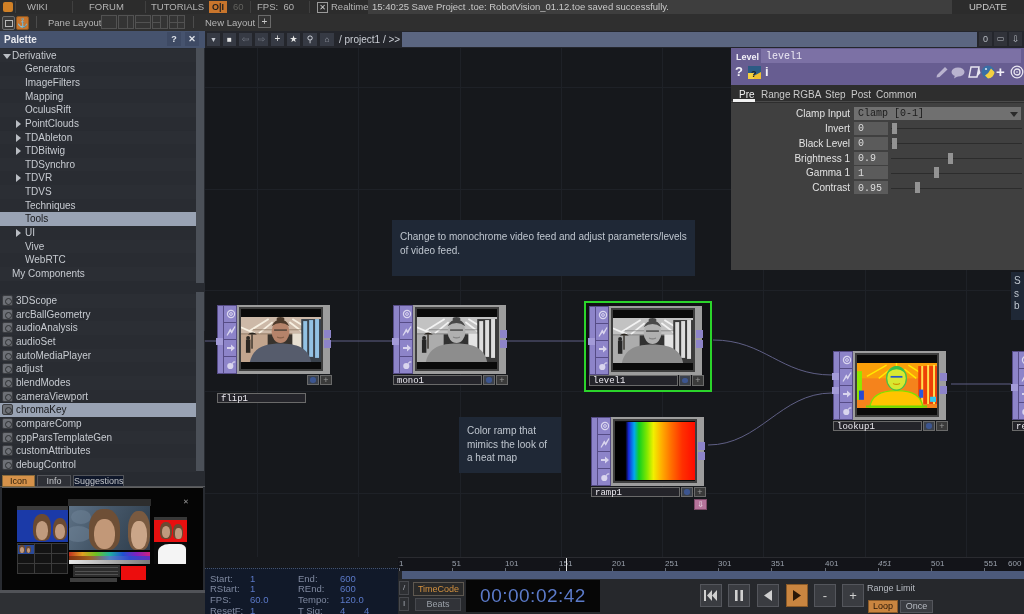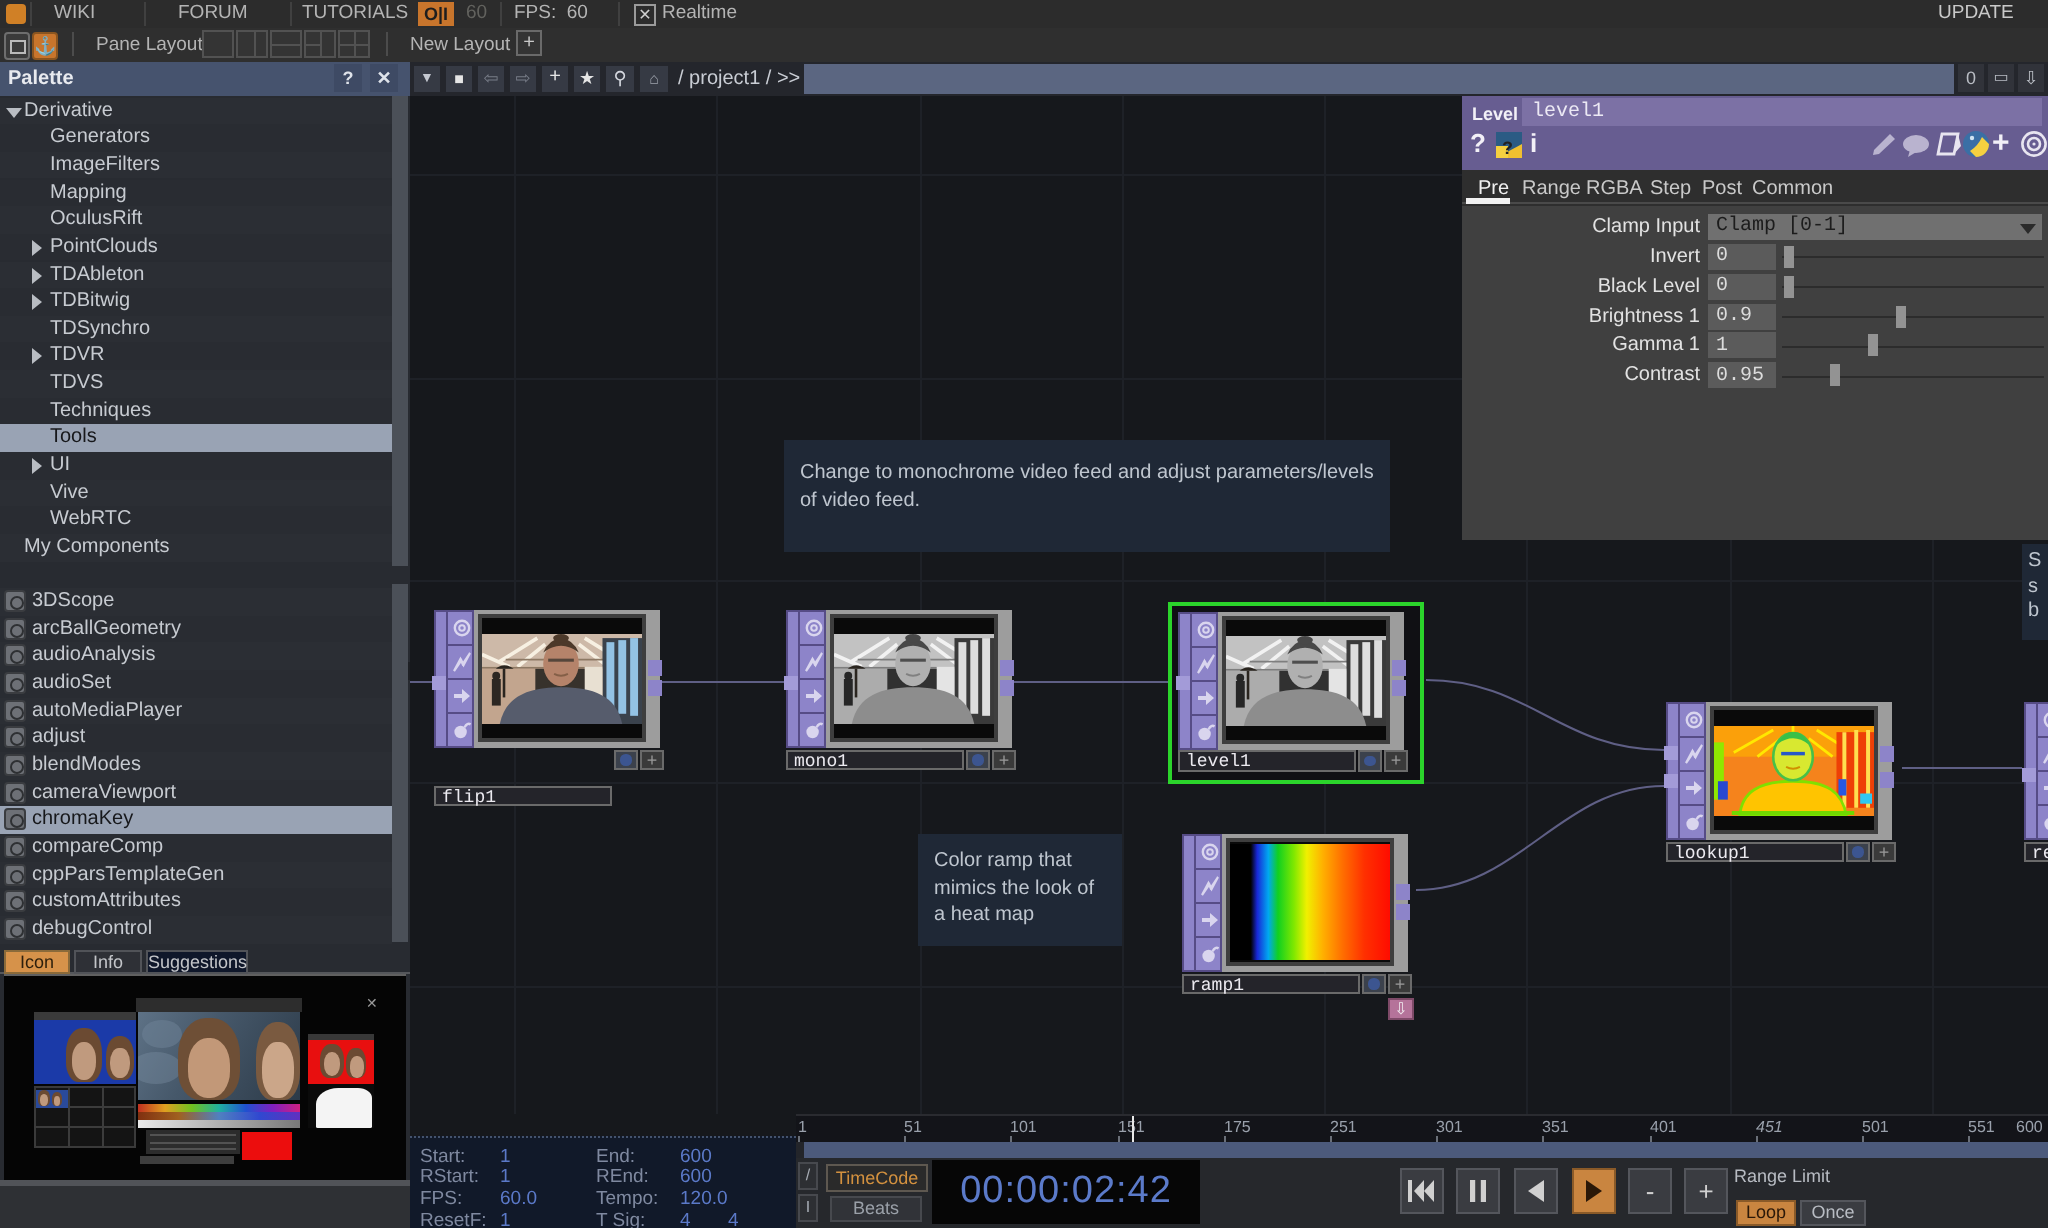--- a/index.html
+++ b/index.html
@@ -16,20 +16,21 @@
   <div class="abs" style="left:89px;top:1px;">FORUM</div>
   <div class="abs" style="left:145px;top:1px;width:1px;height:12px;background:#404040;"></div>
   <div class="abs" style="left:151px;top:1px;">TUTORIALS</div>
   <div class="abs" style="left:209px;top:1px;width:18px;height:12px;background:#c8752c;color:#1e1e1e;text-align:center;font-weight:bold;font-size:9px;line-height:12px;">O|I</div>
   <div class="abs" style="left:233px;top:1px;color:#62625e;">60</div>
   <div class="abs" style="left:250px;top:1px;width:1px;height:12px;background:#404040;"></div>
   <div class="abs" style="left:257px;top:1px;">FPS:&nbsp; 60</div>
   <div class="abs" style="left:309px;top:1px;width:1px;height:12px;background:#404040;"></div>
   <div class="abs" style="left:317px;top:2px;width:9px;height:9px;border:1px solid #9a9a9a;background:#2c2c2c;color:#cfcfcf;font-size:8px;line-height:9px;text-align:center;">✕</div>
   <div class="abs" style="left:331px;top:1px;">Realtime</div>
+  <div class="abs" style="left:368px;top:0;width:584px;height:14px;background:#3e3e3e;color:#c9c9c9;padding-left:4px;line-height:14px;box-sizing:border-box;">15:40:25 Save Project .toe: RobotVision_01.12.toe saved successfully.</div>
   <div class="abs" style="left:969px;top:1px;color:#c9c9c9;">UPDATE</div>
 </div>
 
 <div class="abs" style="left:0;top:14px;width:1024px;height:17px;background:#2f2f2f;color:#b4b4b4;font-size:10px;">
   <div class="abs" style="left:2px;top:2px;width:11px;height:12px;background:#3a3a3a;border:1px solid #6e6e6e;border-radius:2px;">
     <div class="abs" style="left:2px;top:3px;width:6px;height:5px;border:1px solid #b9b9b9;"></div>
   </div>
   <div class="abs" style="left:16px;top:2px;width:11px;height:12px;background:#c8752c;border:1px solid #8a5520;border-radius:2px;color:#3a2408;text-align:center;font-size:9px;line-height:12px;">⚓</div>
   <div class="abs" style="left:36px;top:2px;width:1px;height:12px;background:#4c4c4c;"></div>
   <div class="abs" style="left:48px;top:3px;font-size:9.5px;">Pane Layout</div>
@@ -648,21 +649,21 @@
     <div class="abs" style="left:159px;top:47.6px;font-size:9.5px;color:#5b79c8;">4</div>
     <div class="abs" style="left:193px;top:0;width:626px;height:14px;background:#131419;border-top:1px solid #2a2b30;box-sizing:border-box;"></div>
     <div class="abs" style="left:194px;top:2px;font-size:8px;color:#9aa1ac;">1</div>
     <div class="abs" style="left:194px;top:11px;width:1px;height:3px;background:#6a6f78;"></div>
     <div class="abs" style="left:247px;top:2px;font-size:8px;color:#9aa1ac;">51</div>
     <div class="abs" style="left:247px;top:11px;width:1px;height:3px;background:#6a6f78;"></div>
     <div class="abs" style="left:300px;top:2px;font-size:8px;color:#9aa1ac;">101</div>
     <div class="abs" style="left:300px;top:11px;width:1px;height:3px;background:#6a6f78;"></div>
     <div class="abs" style="left:354px;top:2px;font-size:8px;color:#9aa1ac;">151</div>
     <div class="abs" style="left:354px;top:11px;width:1px;height:3px;background:#6a6f78;"></div>
-    <div class="abs" style="left:407px;top:2px;font-size:8px;color:#9aa1ac;">175</div>
+    <div class="abs" style="left:407px;top:2px;font-size:8px;color:#9aa1ac;">201</div>
     <div class="abs" style="left:407px;top:11px;width:1px;height:3px;background:#6a6f78;"></div>
     <div class="abs" style="left:460px;top:2px;font-size:8px;color:#9aa1ac;">251</div>
     <div class="abs" style="left:460px;top:11px;width:1px;height:3px;background:#6a6f78;"></div>
     <div class="abs" style="left:513px;top:2px;font-size:8px;color:#9aa1ac;">301</div>
     <div class="abs" style="left:513px;top:11px;width:1px;height:3px;background:#6a6f78;"></div>
     <div class="abs" style="left:566px;top:2px;font-size:8px;color:#9aa1ac;">351</div>
     <div class="abs" style="left:566px;top:11px;width:1px;height:3px;background:#6a6f78;"></div>
     <div class="abs" style="left:620px;top:2px;font-size:8px;color:#9aa1ac;">401</div>
     <div class="abs" style="left:620px;top:11px;width:1px;height:3px;background:#6a6f78;"></div>
     <div class="abs" style="left:673px;top:2px;font-size:8px;color:#9aa1ac;font-style:italic;">451</div>

